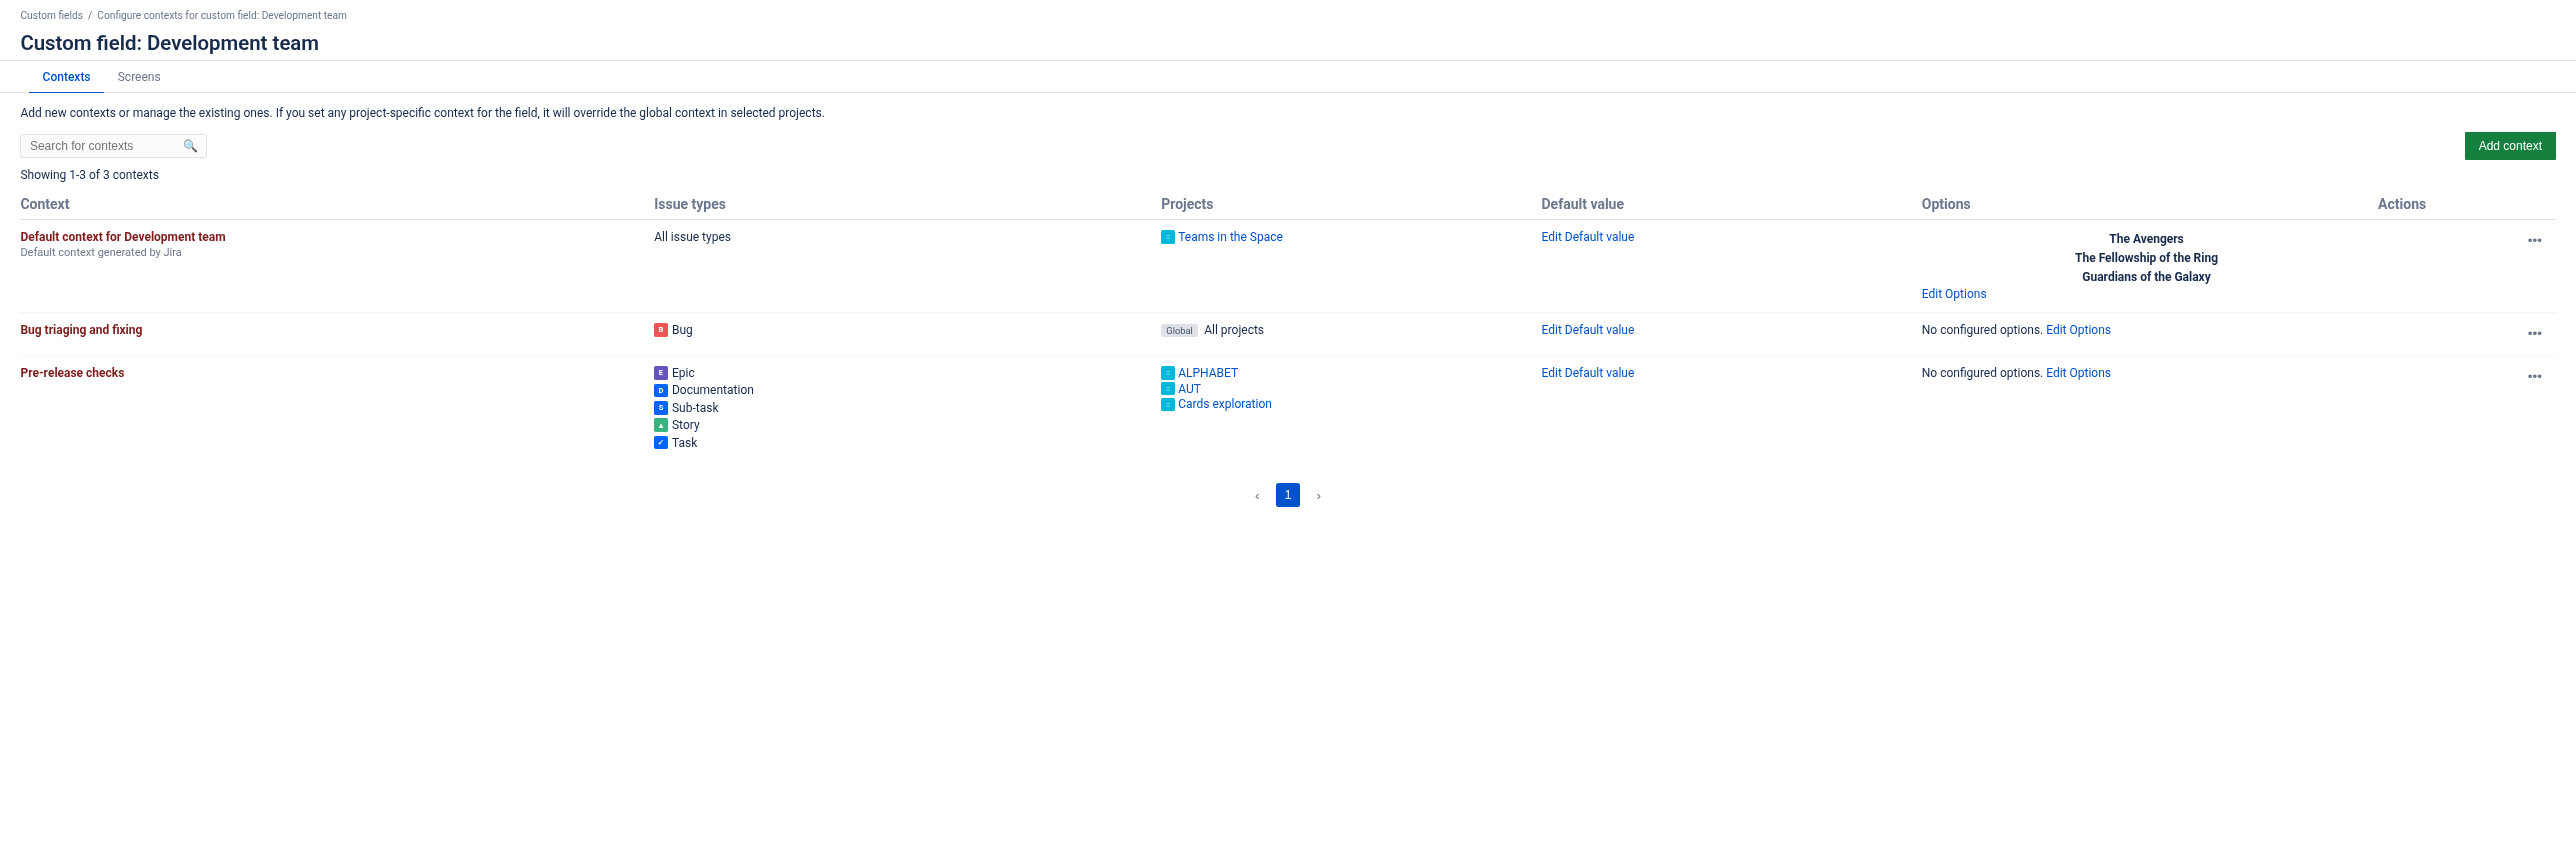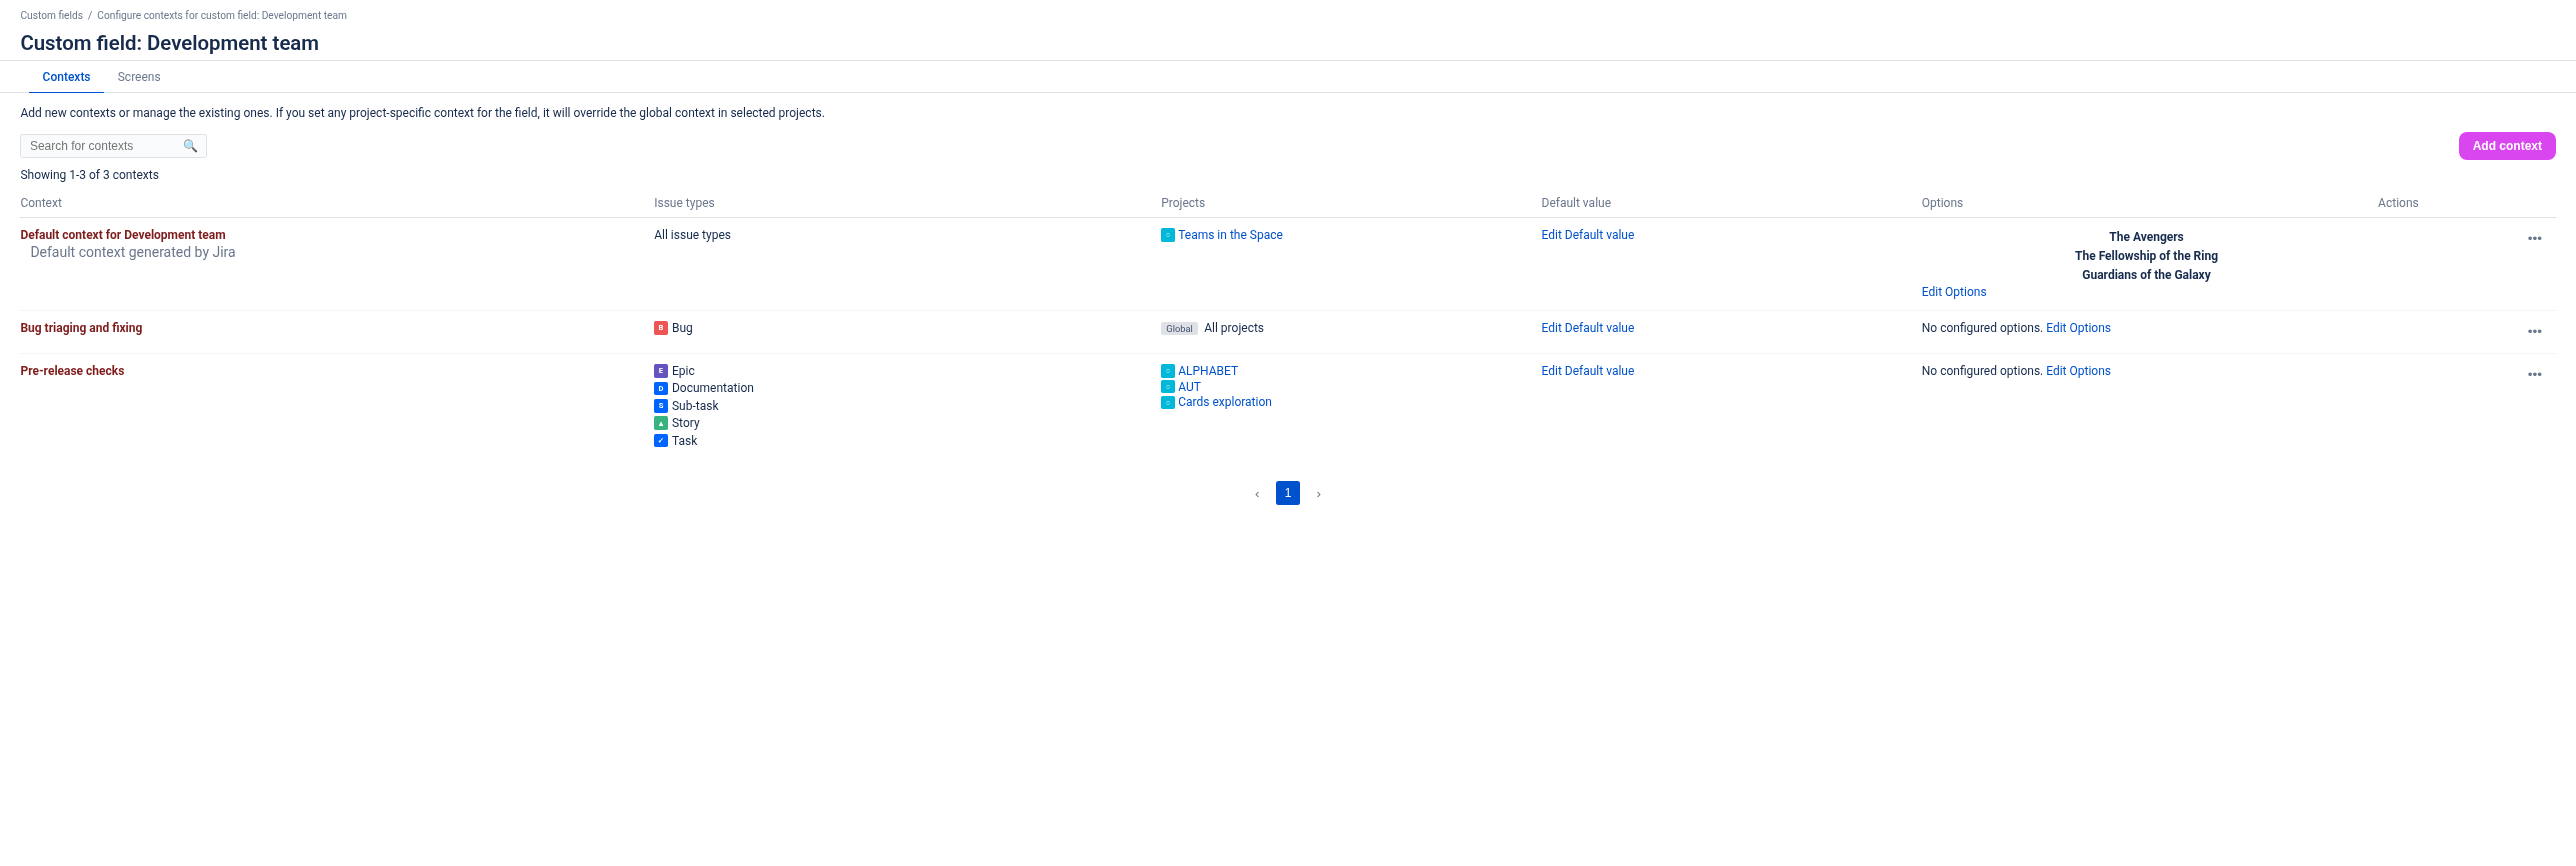--- a/index.html
+++ b/index.html
@@ -23,39 +23,39 @@
 
     .content-area { padding: 13.6px 20.4px; }
 
     .context-note { font-size: 12px; color: #172b4d; margin-bottom: 12px; }
 
     .toolbar { display: flex; align-items: center; justify-content: space-between; margin-bottom: 8.5px; }
     .search-box { display: flex; align-items: center; border: 0.8px solid #dfe1e6; border-radius: 2.5px; padding: 4.2px 8.5px; width: 187px; background: #fafbfc; }
     .search-box input { border: none; outline: none; font-size: 12px; background: transparent; width: 100%; color: #172b4d; }
     .search-icon { color: #6b778c; font-size: 12px; margin-left: 3.4px; }
 
-    .add-context-btn { background: #d946ef; color: #fff; border: none; border-radius: 8px; padding: 6.8px 13.6px; font-size: 12px; font-weight: 700; cursor: pointer; }
+    .add-context-btn { background: #15803d; color: #fff; border: none; border-radius: 1px; padding: 6.8px 13.6px; font-size: 12px; font-weight: 400; cursor: pointer; }
 
     .count-text { font-size: 12px; color: #172b4d; margin-bottom: 6.8px; }
 
     .table { width: 100%; border-collapse: collapse; }
     .table thead tr { border-bottom: 0.8px solid #dfe1e6; }
-    .table th { text-align: left; padding: 6.8px 6.8px 6.8px 0; font-size: 12px; font-weight: 400; color: #6b778c; text-transform: none; white-space: nowrap; }
+    .table th { text-align: left; padding: 6.8px 6.8px 6.8px 0; font-size: 14px; font-weight: 700; color: #6b778c; text-transform: none; white-space: nowrap; }
     .table td { padding: 10.2px 6.8px 10.2px 0; vertical-align: top; border-bottom: 0.8px solid #f4f5f7; font-size: 12px; }
     .table tr:last-child td { border-bottom: none; }
 
     .col-context { width: 25%; }
     .col-issue-types { width: 20%; }
     .col-projects { width: 15%; }
     .col-default { width: 15%; }
     .col-options { width: 18%; }
     .col-actions { width: 7%; text-align: right; }
 
     .context-name { font-weight: 700; color: #7f1d1d; margin-bottom: 1.7px; }
-    .context-sub { font-size: 14px; color: #6b778c; margin-left: 10px; }
+    .context-sub { font-size: 11px; color: #6b778c; }
 
     .link { color: #0052cc; text-decoration: none; cursor: pointer; }
 
     .project-link { color: #0052cc; text-decoration: none; display: flex; align-items: center; gap: 3.4px; margin-bottom: 1.7px; }
 
     .project-icon { width: 13.6px; height: 13.6px; border-radius: 1.7px; display: inline-flex; align-items: center; justify-content: center; font-size: 7.6px; font-weight: 700; color: #fff; flex-shrink: 0; }
     .project-icon.teal { background: #00b8d9; }
 
     .issue-type-row { display: flex; align-items: center; gap: 4.2px; margin-bottom: 3.4px; font-size: 12px; color: #172b4d; }
     .issue-type-icon { width: 13.6px; height: 13.6px; border-radius: 1.7px; display: inline-flex; align-items: center; justify-content: center; font-size: 7.6px; font-weight: 700; color: #fff; flex-shrink: 0; }

